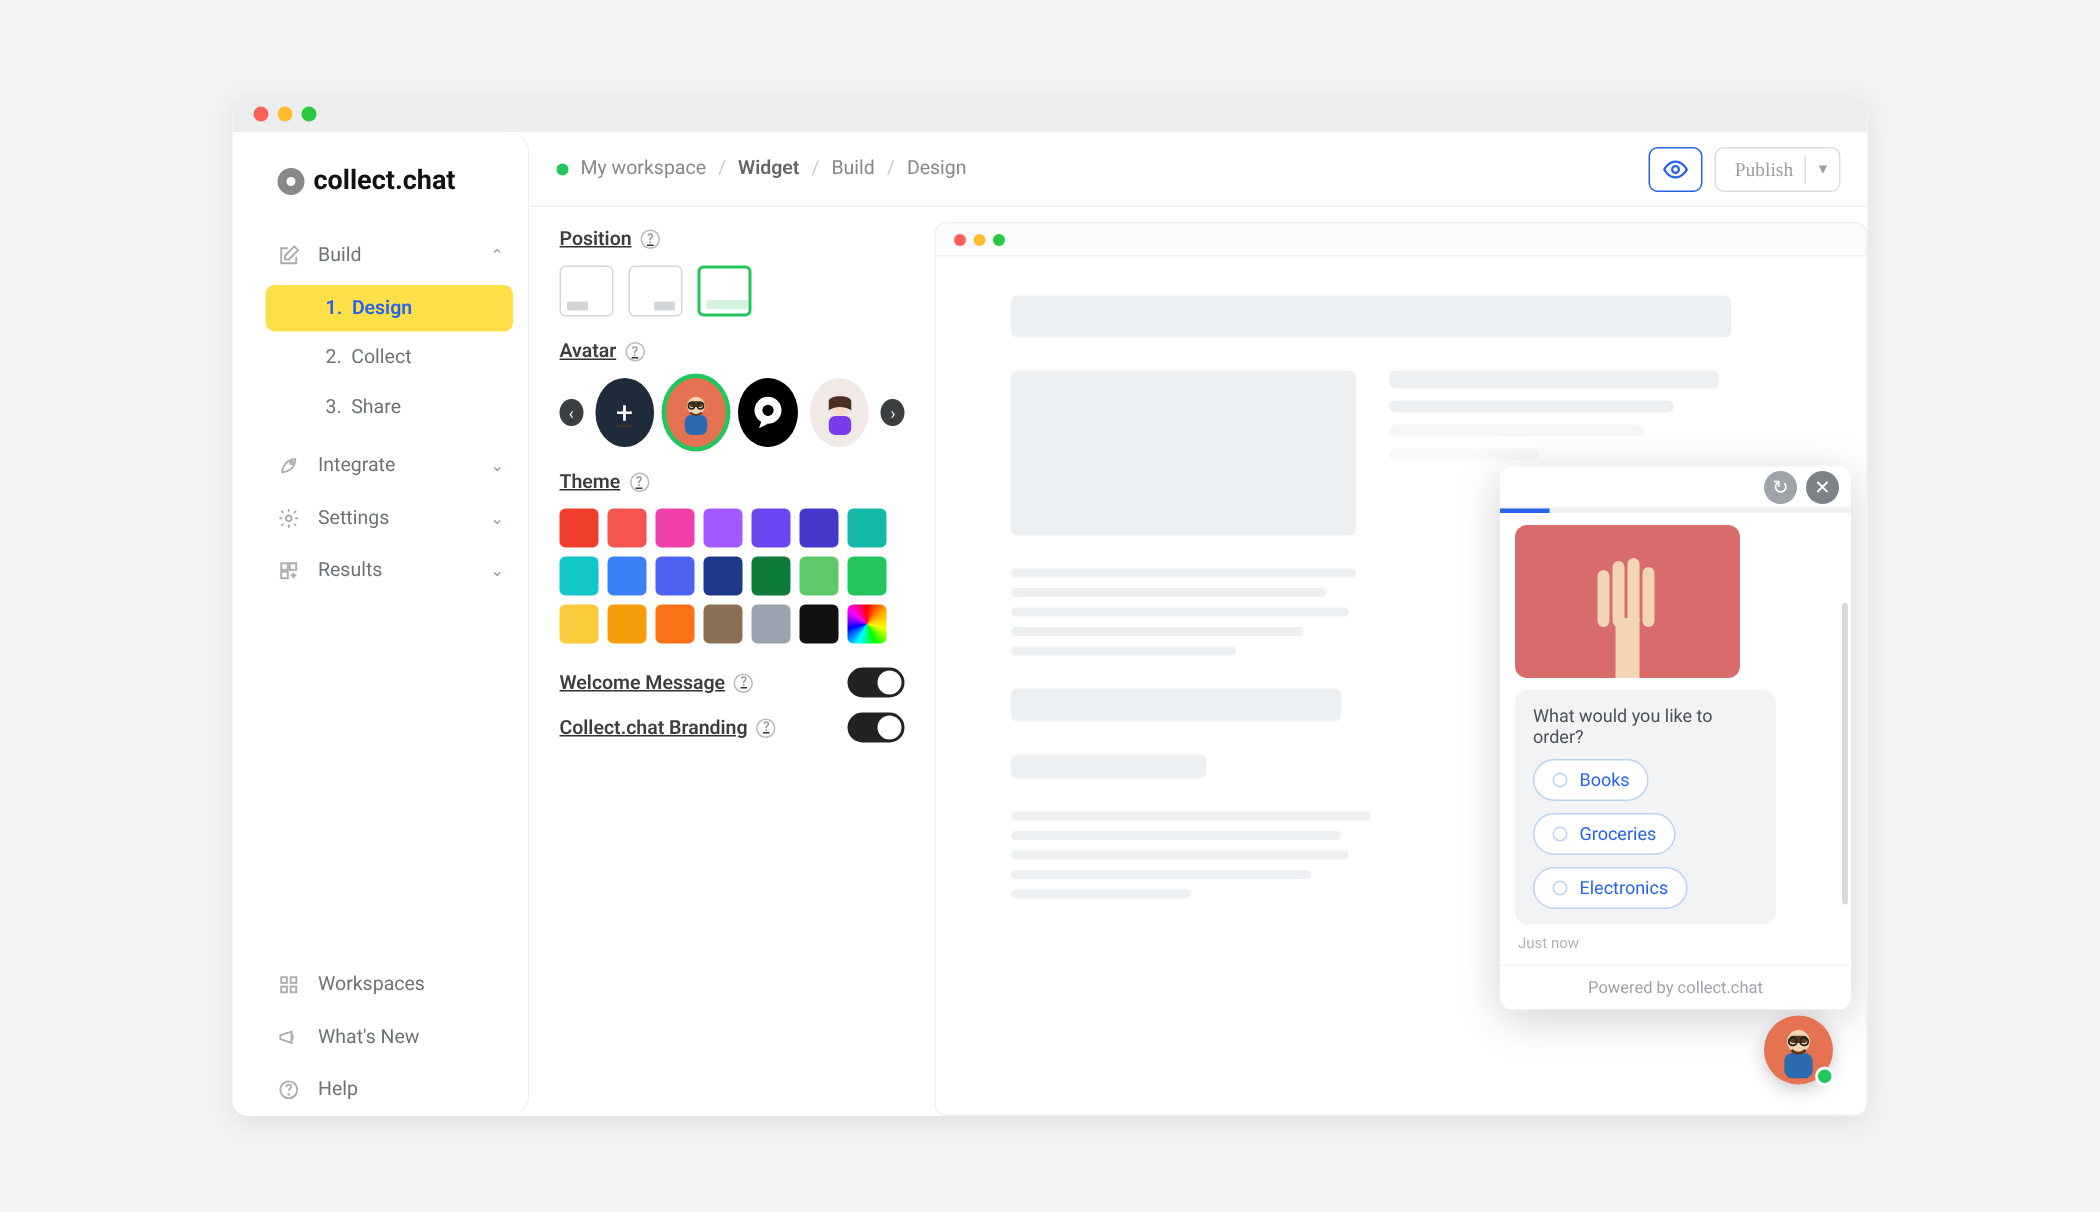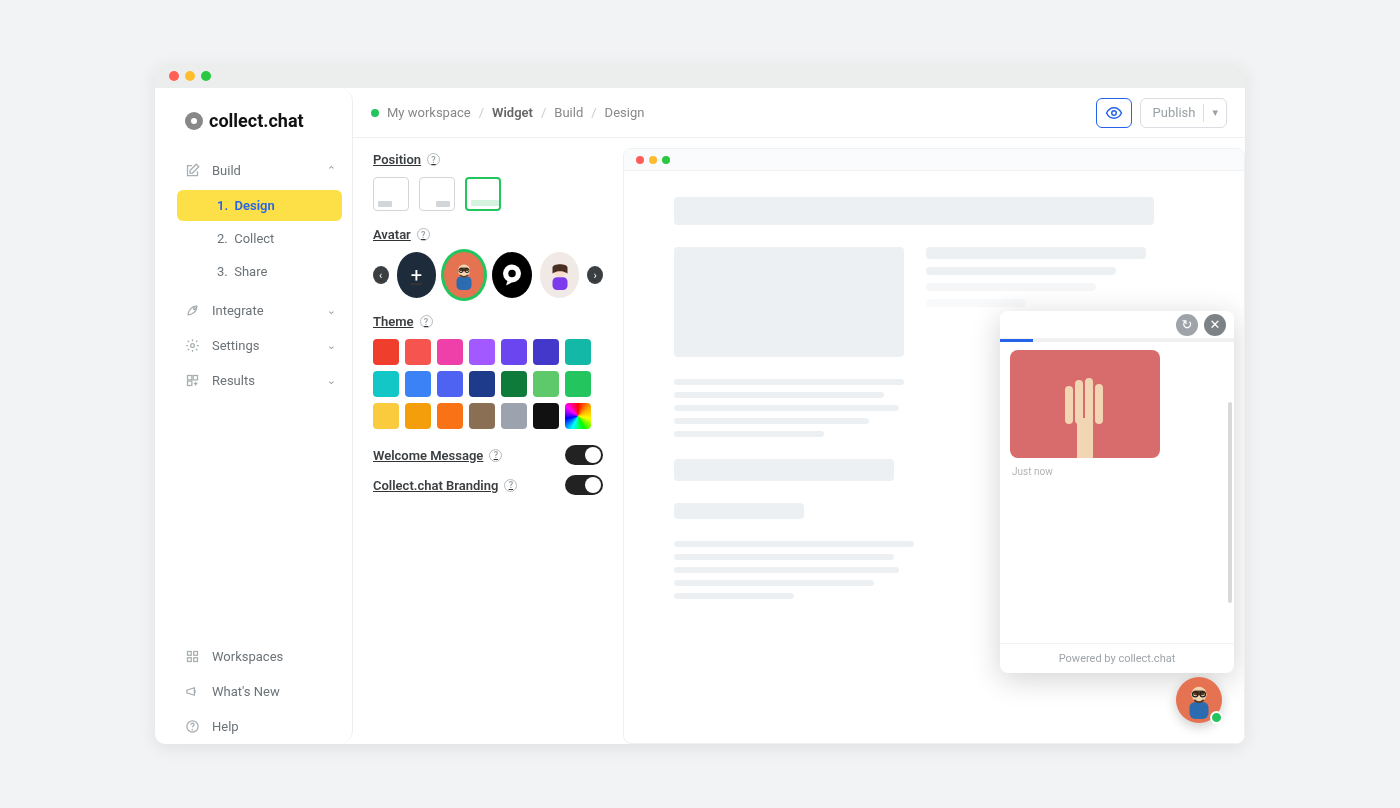--- a/index.html
+++ b/index.html
@@ -67,21 +67,21 @@
 
 .content { flex:1; display:flex; flex-direction:column; overflow:hidden;}
 .topbar {
   height:50px; display:flex; align-items:center; justify-content:space-between;
   padding: 0 18px; border-bottom:1px solid #f0f0f0;
 }
 .crumbs { display:flex; align-items:center; gap:8px; font-size:13px; color:#9198a0; }
 .crumbs .status-dot{width:8px;height:8px;border-radius:50%;background:#22c55e;}
 .crumbs .link { color:#888; }
 .crumbs .sep { color:#c8ccd0; }
-.top-actions{ display:flex; gap:8px; }
+.top-actions{ display:flex; gap:8px;font-family:Liberation Serif, serif; }
 .preview-btn {
   width:36px; height:30px; border:1.5px solid #2563eb; border-radius:6px; background:#fff;
   display:flex;align-items:center;justify-content:center;color:#2563eb;cursor:pointer;
 }
 .publish-btn {
   height:30px; border:1px solid #dadde1; border-radius:6px; background:#fff;color:#9aa1a4;
   display:flex;align-items:center;gap:8px;padding:0 8px 0 12px;font-size:13px;cursor:pointer;
 }
 
 
@@ -453,20 +453,35 @@
               <div class="chat-body">
                 <div class="chat-image">
                   <svg viewBox="0 0 60 80" width="60" height="80">
                     <rect x="22" y="40" width="16" height="40" fill="#f2d6b3"></rect>
                     <rect x="10" y="8" width="8" height="38" rx="4" fill="#f2d6b3"></rect>
                     <rect x="20" y="2" width="8" height="44" rx="4" fill="#f2d6b3"></rect>
                     <rect x="30" y="0" width="8" height="46" rx="4" fill="#f2d6b3"></rect>
                     <rect x="40" y="6" width="8" height="40" rx="4" fill="#f2d6b3"></rect>
                   </svg>
                 </div>
+                <div class="chat-bubble">
+                  <div>What would you like to order?</div>
+                  <div class="chat-option">
+                      <span class="radio"></span>
+                      <span>Books</span>
+                    </div>
+                  <div class="chat-option">
+                      <span class="radio"></span>
+                      <span>Groceries</span>
+                    </div>
+                  <div class="chat-option">
+                      <span class="radio"></span>
+                      <span>Electronics</span>
+                    </div>
+                </div>
                 <div class="chat-time">Just now</div>
                 <div class="chat-scroll"></div>
               </div>
               <div class="chat-footer">Powered by collect.chat</div>
             </div>
 
             <div class="launcher">
               <svg viewBox="0 0 40 40" width="38" height="38">
                   <circle cx="20" cy="14" r="8" fill="#f2d6b3"></circle>
                   <rect x="10" y="22" width="20" height="18" rx="6" fill="#2b6cb0"></rect>

